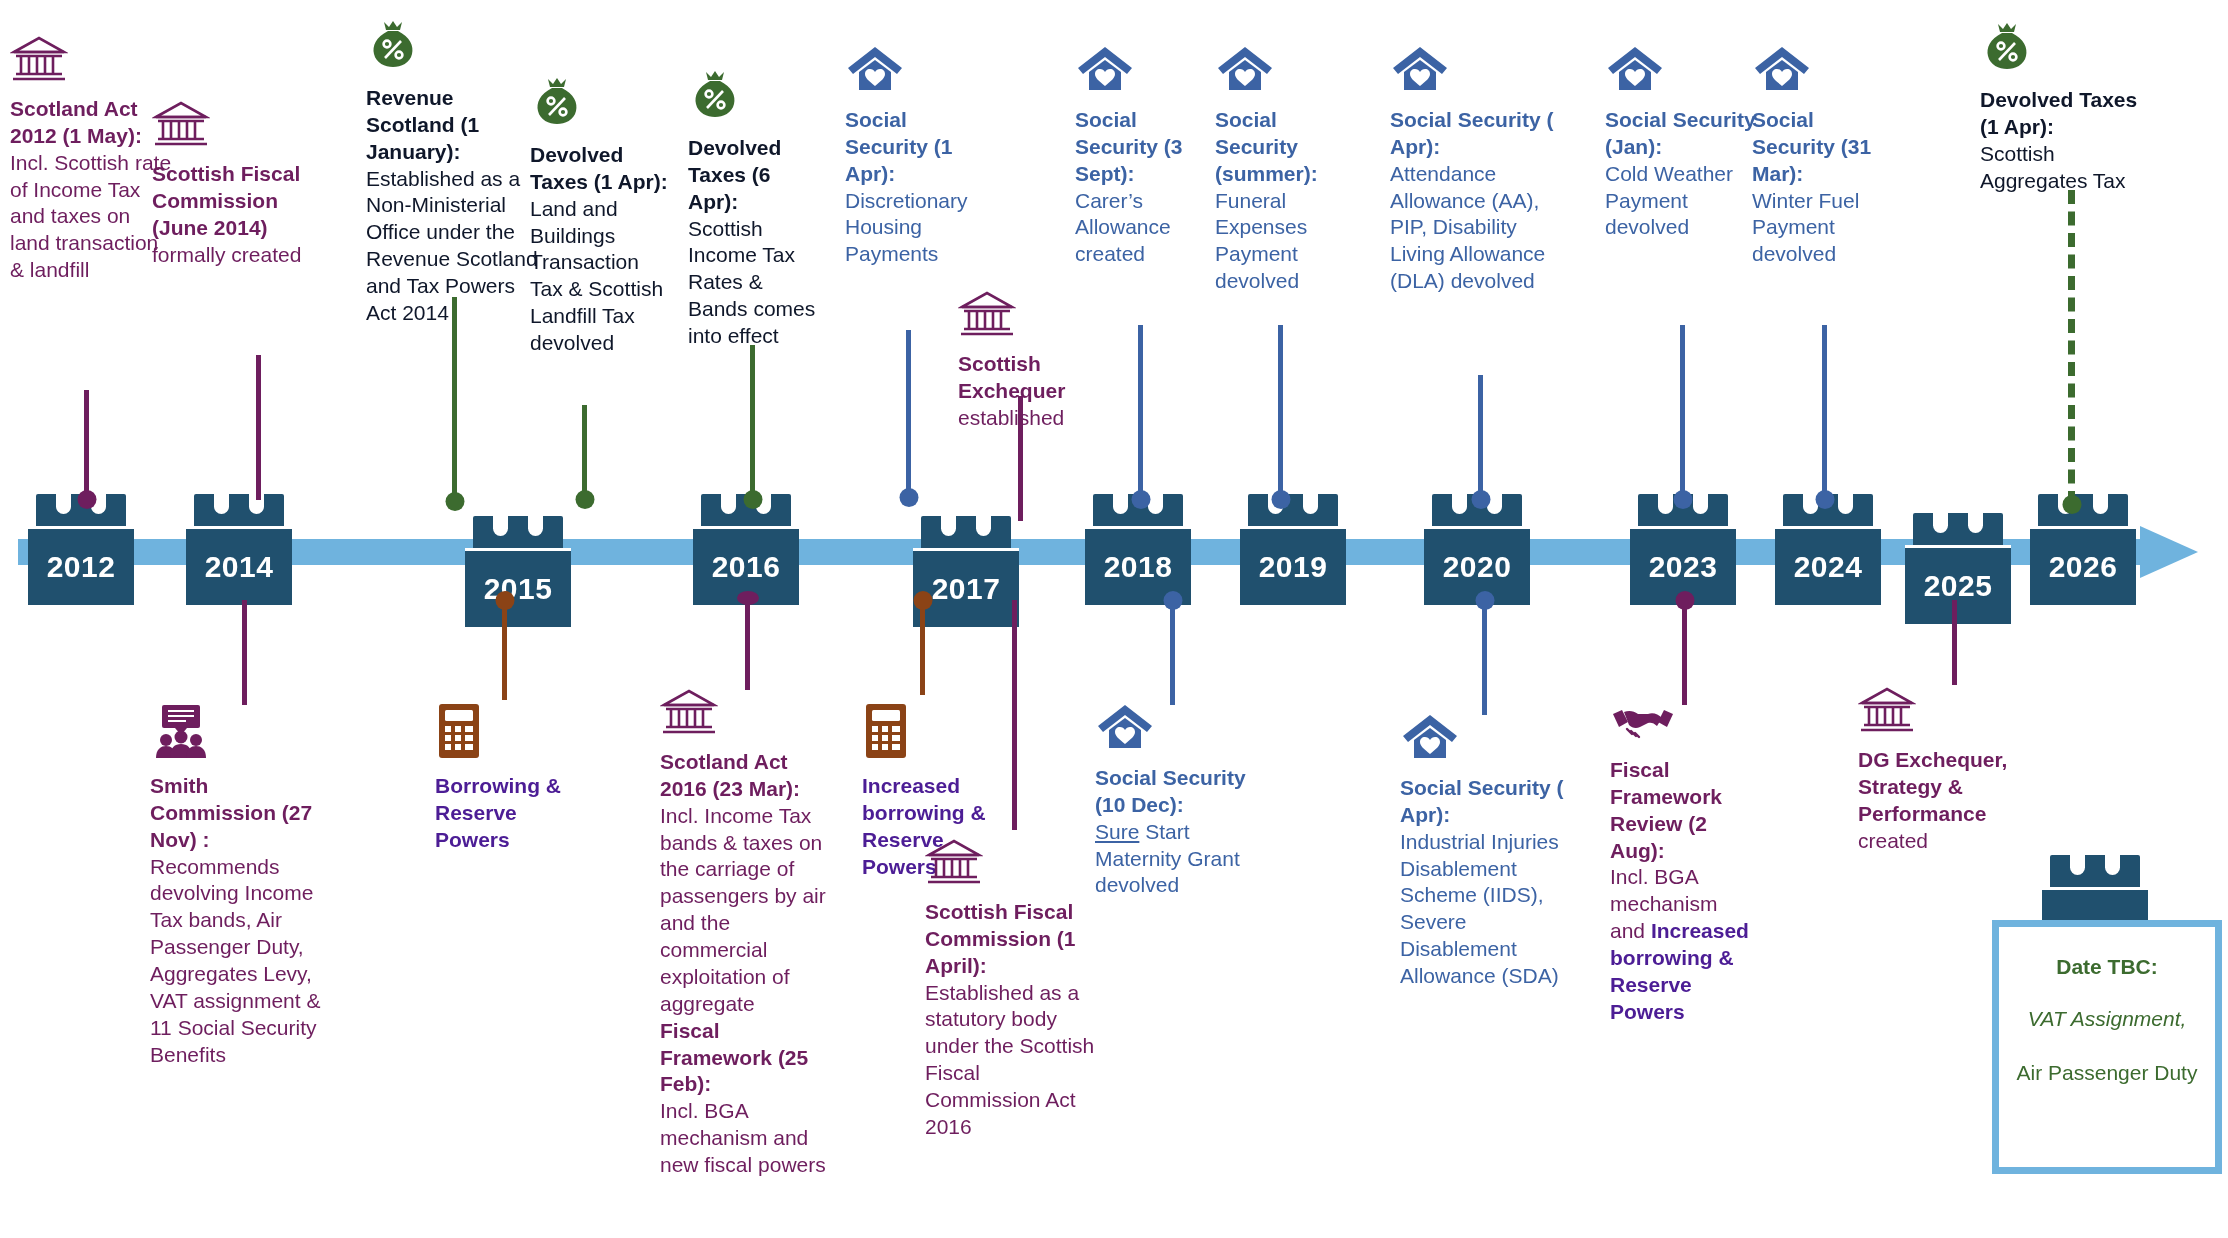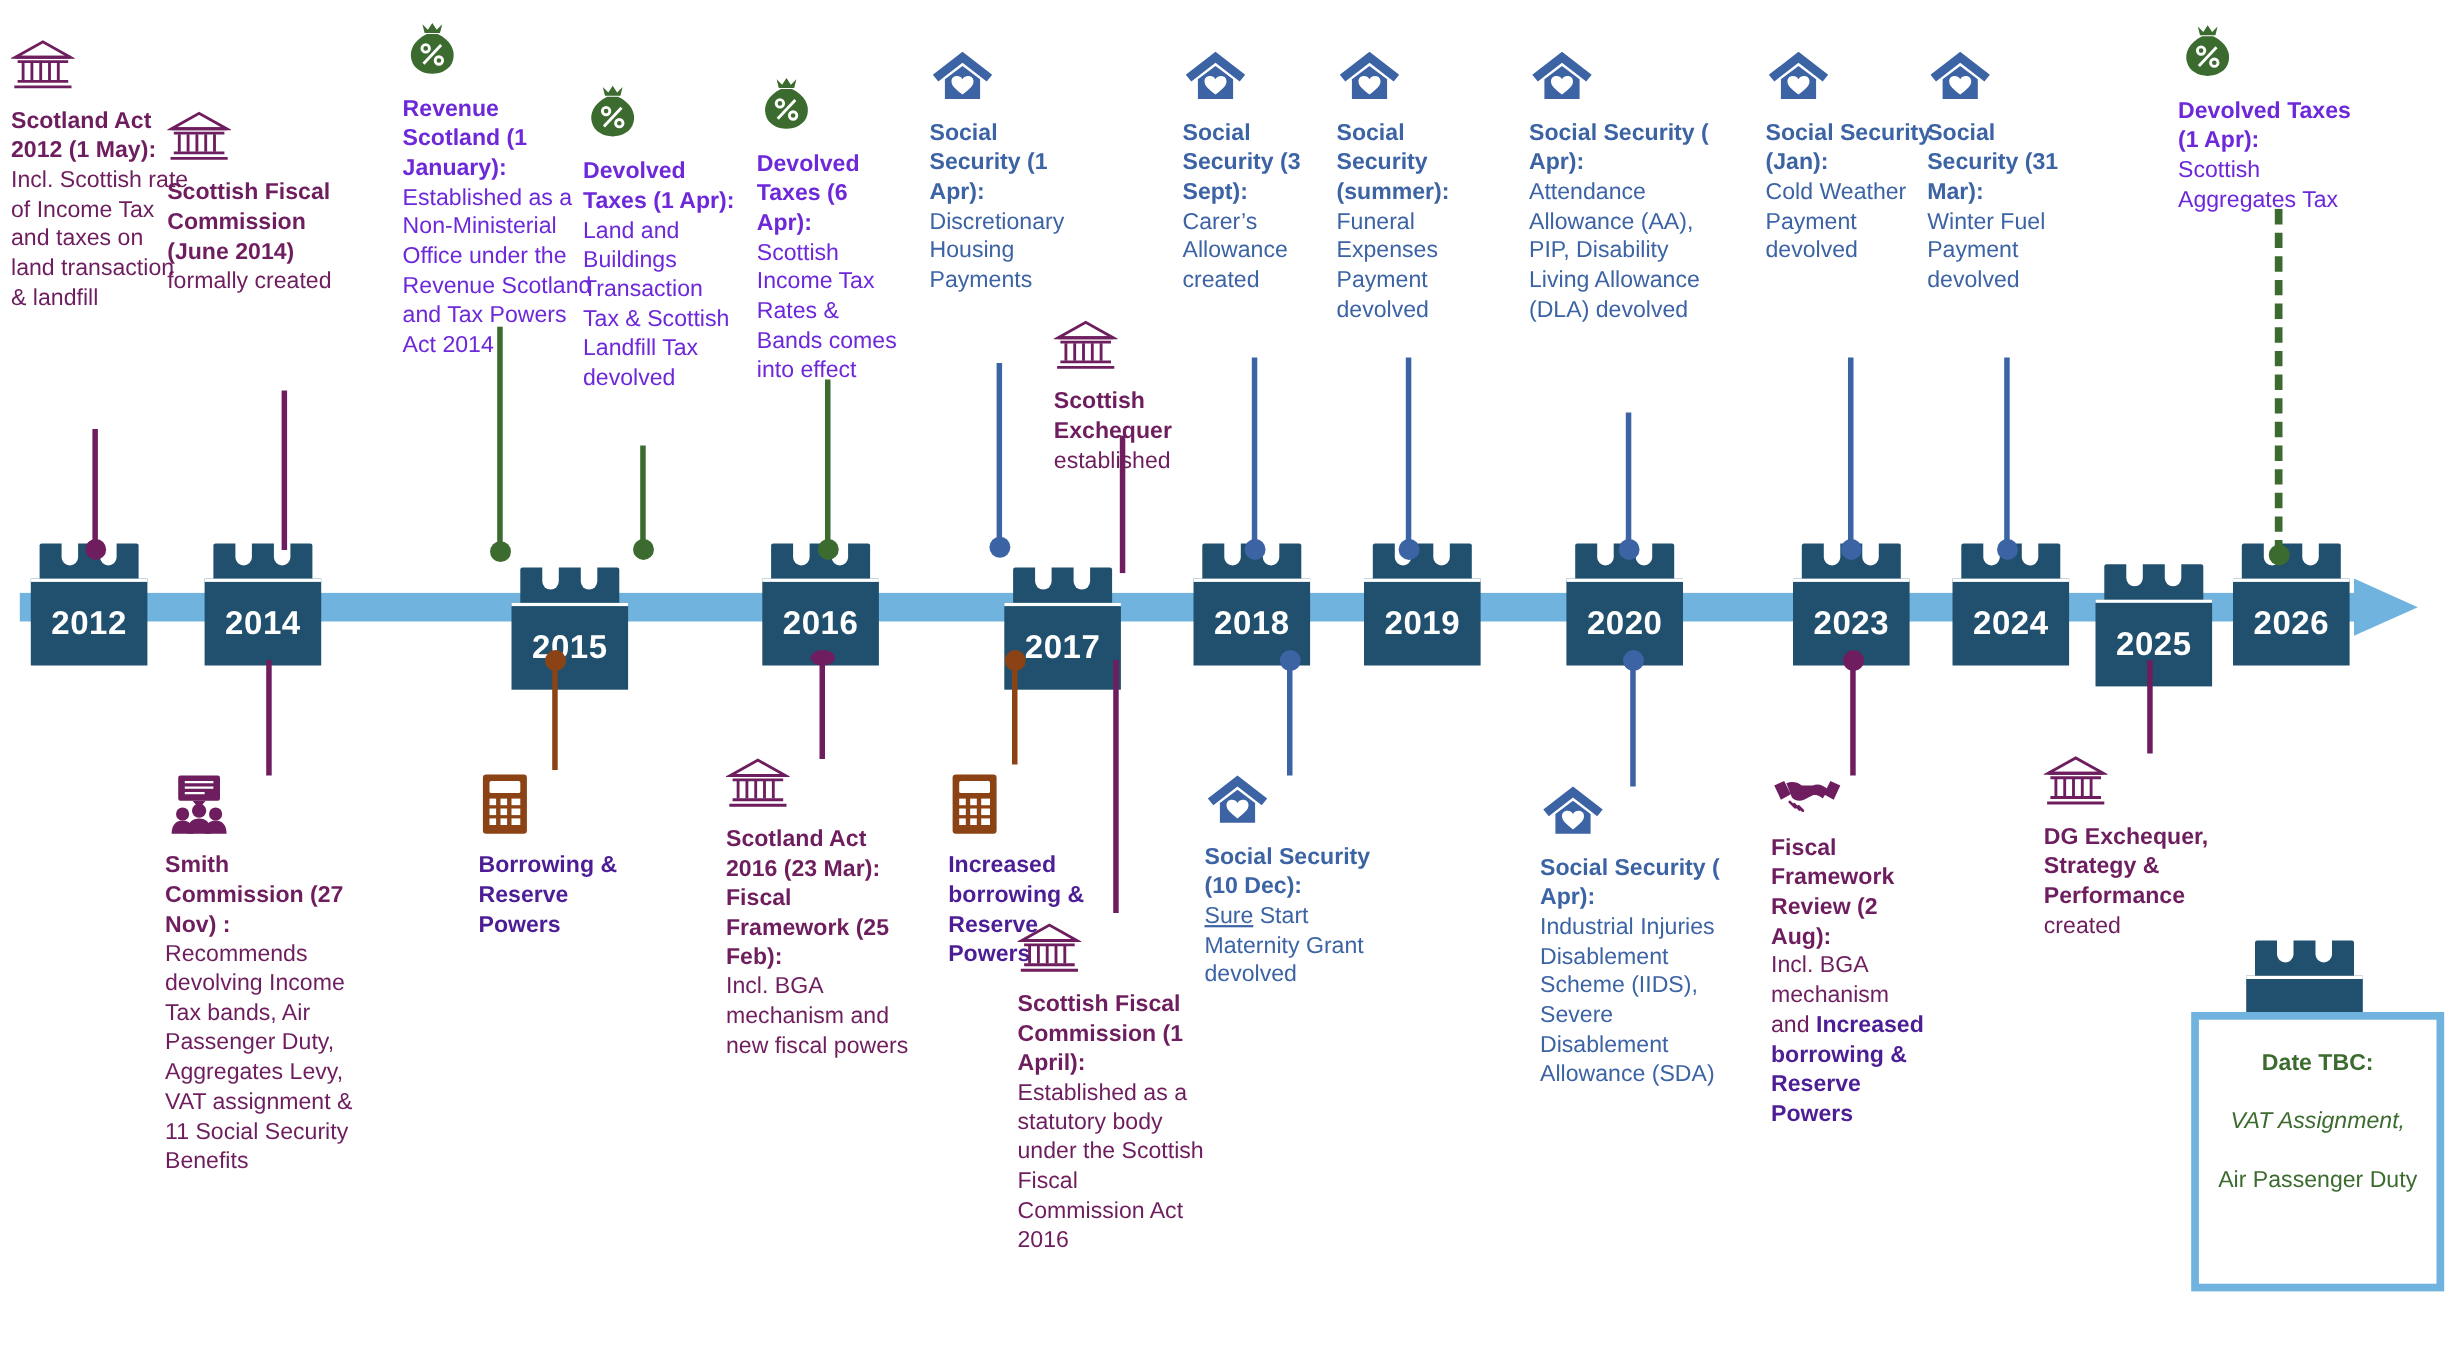--- a/index.html
+++ b/index.html
@@ -52,21 +52,21 @@
 
   
   .evt{position:absolute;line-height:1.28;}
   .evt .t{font-weight:bold;}
   .evt .d{font-weight:normal;}
   .evt .icon{display:block;margin:0 auto 6px auto;}
   .u{text-decoration:underline;text-decoration-color:#3C63A4;}
 
   
   .c-purple{color:#6E1E5E;}
-  .c-green{color:#6d28d9;}
+  .c-green{color:#0f172a;}
   .c-blue{color:#3C63A4;}
   .c-brown{color:#4c1d95;}
 
   
   .tbc-box{
     position:absolute;left:1992px;top:920px;width:230px;height:254px;
     border:7px solid #6FB3DE;background:#ffffff;box-sizing:border-box;
     text-align:center;padding-top:28px;
   }
   .tbc-box .h{font-weight:bold;color:#3C6B2F;font-size:21px;}
@@ -469,20 +469,21 @@
             <path d="M4 17 L29 3 L54 17 Z"></path>
             <path d="M4 17 H54"></path>
             <path d="M6 21 H52"></path>
             <path d="M11 22 V38 M19 22 V38 M27 22 V38 M35 22 V38 M43 22 V38"></path>
             <path d="M6 39 H52"></path>
             <path d="M3 44 H55"></path>
           </g>
         </svg>
     </span>
     <div class="t">Scotland Act 2016 (23 Mar):</div>
+    <div class="d">Incl. Income Tax bands &amp; taxes on the carriage of passengers by air and the commercial exploitation of aggregate</div>
     <div class="t">Fiscal Framework (25 Feb):</div>
     <div class="d">Incl. BGA mechanism and new fiscal powers</div>
   </div>
 
   <div class="evt c-brown" style="left:862px;top:702px;width:132px;font-size:21px;">
     <span class="icon">
       <svg width="48" height="58" viewBox="0 0 48 58">
           <rect x="4" y="2" width="40" height="54" rx="3" fill="#8B4316"></rect>
           <rect x="10" y="8" width="28" height="11" rx="1.5" fill="#ffffff"></rect>
           <g fill="#ffffff">

